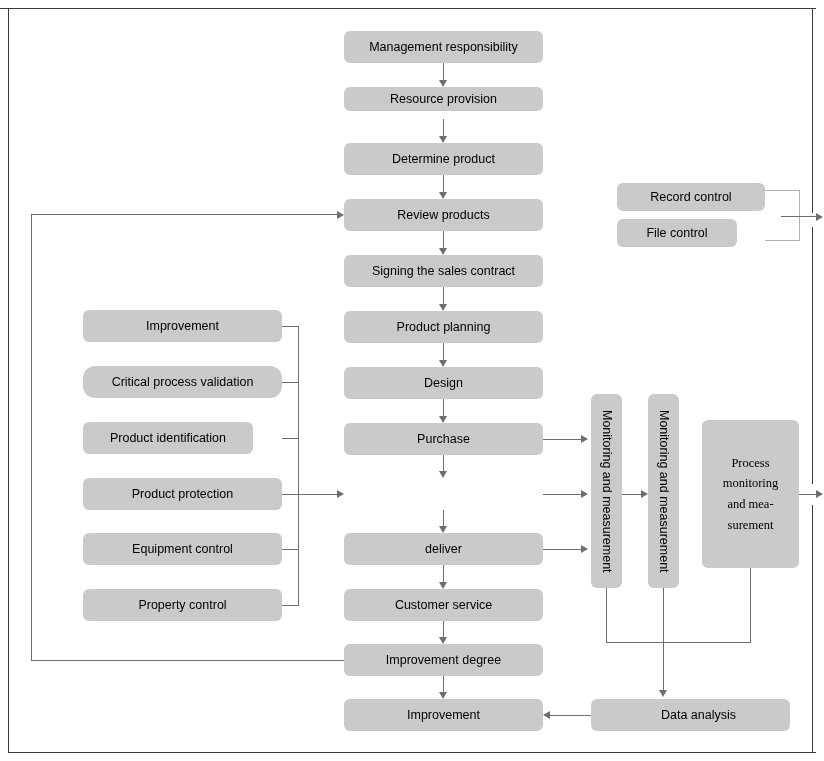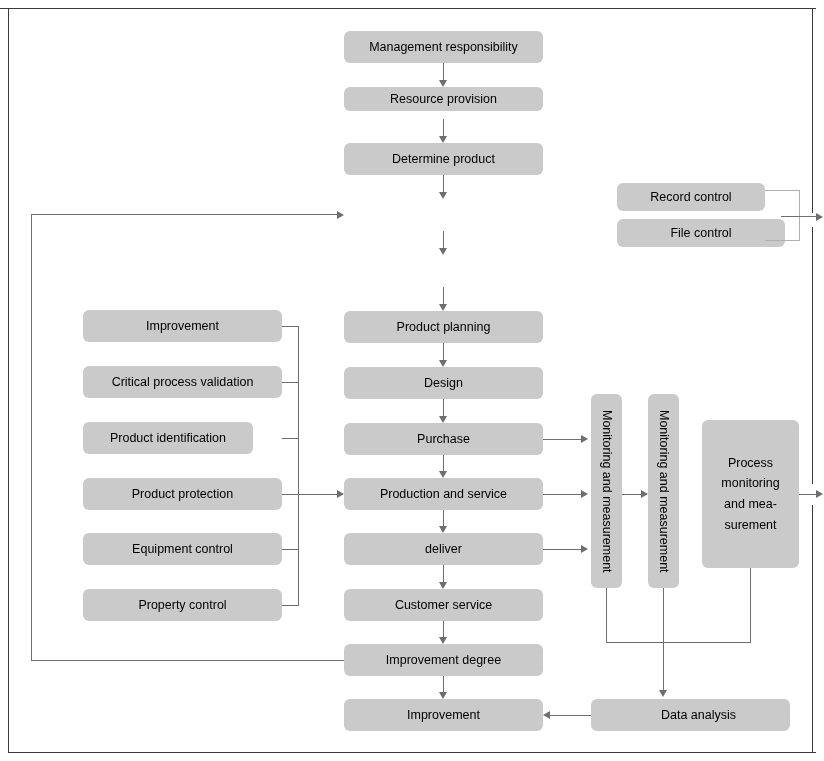--- a/index.html
+++ b/index.html
@@ -33,21 +33,21 @@
     text-align:center;
     box-sizing:border-box;
     padding:2px 6px;
     white-space:pre-line;
   }
   .box.vert{
     writing-mode:vertical-rl;
     text-orientation:mixed;
     padding:6px 2px;
   }
-  .box.multi{line-height:1.65;}
+  .box.multi{line-height:1.65;font-family:Liberation Serif, serif;}
 
   
   .ln{position:absolute;background:#6e6e6e;}
   .ln.h{height:1px;}
   .ln.v{width:1px;}
   .ln.light{background:#b0b0b0;}
 
   
   .ah{position:absolute;width:0;height:0;}
   .ah.down{border-left:4px solid transparent;border-right:4px solid transparent;border-top:7px solid #6e6e6e;}
@@ -62,24 +62,25 @@
   <div class="frame top"></div>
   <div class="frame left"></div>
   <div class="frame bottom"></div>
   <div class="frame right-a"></div>
   <div class="frame right-b"></div>
   <div class="frame right-c"></div>
 
   <div class="box" style="left:344px;top:31px;width:199px;height:32px;">Management responsibility</div>
   <div class="box" style="left:344px;top:87px;width:199px;height:24px;">Resource provision</div>
   <div class="box" style="left:344px;top:143px;width:199px;height:32px;">Determine product</div>
+  <div class="box" style="left:344px;top:199px;width:199px;height:32px;">Review products</div>
+  <div class="box" style="left:344px;top:255px;width:199px;height:32px;">Signing the sales contract</div>
   <div class="box" style="left:344px;top:311px;width:199px;height:32px;">Product planning</div>
   <div class="box" style="left:344px;top:367px;width:199px;height:32px;">Design</div>
   <div class="box" style="left:344px;top:423px;width:199px;height:32px;">Purchase</div>
-  <div class="box" style="left:344px;top:478px;width:199px;height:32px;">Production and service</div>
   <div class="box" style="left:344px;top:533px;width:199px;height:32px;">deliver</div>
   <div class="box" style="left:344px;top:589px;width:199px;height:32px;">Customer service</div>
   <div class="box" style="left:344px;top:644px;width:199px;height:32px;">Improvement degree</div>
   <div class="box" style="left:344px;top:699px;width:199px;height:32px;">Improvement</div>
 
   <div class="ln v" style="left:443px;top:63px;height:17px;"></div>
   <div class="ah down" style="left:439px;top:80px;"></div>
 
   <div class="ln v" style="left:443px;top:119px;height:17px;"></div>
   <div class="ah down" style="left:439px;top:136px;"></div>
@@ -113,38 +114,38 @@
 
   <div class="ln v" style="left:443px;top:676px;height:16px;"></div>
   <div class="ah down" style="left:439px;top:692px;"></div>
 
   <div class="ln h" style="left:31px;top:660px;width:313px;"></div>
   <div class="ln v" style="left:31px;top:214px;height:446px;"></div>
   <div class="ln h" style="left:31px;top:214px;width:306px;"></div>
   <div class="ah right" style="left:337px;top:211px;"></div>
 
   <div class="box" style="left:83px;top:310px;width:199px;height:32px;">Improvement</div>
-  <div class="box" style="left:83px;top:366px;width:199px;height:32px;">Critical process validation</div>
+  <div class="box" style="left:83px;top:366px;width:199px;height:32px;border-radius:12px;">Critical process validation</div>
   <div class="box" style="left:83px;top:422px;width:170px;height:32px;">Product identification</div>
   <div class="box" style="left:83px;top:533px;width:199px;height:32px;">Equipment control</div>
   <div class="box" style="left:83px;top:478px;width:199px;height:32px;">Product protection</div>
   <div class="box" style="left:83px;top:589px;width:199px;height:32px;">Property control</div>
 
   <div class="ln h" style="left:282px;top:326px;width:17px;"></div>
   <div class="ln h" style="left:282px;top:382px;width:17px;"></div>
   <div class="ln h" style="left:282px;top:438px;width:17px;"></div>
   <div class="ln h" style="left:282px;top:605px;width:17px;"></div>
   <div class="ln h" style="left:282px;top:549px;width:17px;"></div>
   <div class="ln v" style="left:298px;top:326px;height:279px;"></div>
 
   <div class="ln h" style="left:282px;top:494px;width:55px;"></div>
   <div class="ah right" style="left:337px;top:490px;"></div>
 
   <div class="box" style="left:617px;top:183px;width:148px;height:28px;">Record control</div>
-  <div class="box" style="left:617px;top:219px;width:168px;height:28px;">File control</div>
+  <div class="box" style="left:617px;top:219px;width:120px;height:28px;">File control</div>
 
   <div class="ln h light" style="left:765px;top:190px;width:35px;"></div>
   <div class="ln h light" style="left:765px;top:240px;width:35px;"></div>
   <div class="ln v light" style="left:799px;top:190px;height:51px;"></div>
   <div class="ln h" style="left:781px;top:216px;width:36px;"></div>
   <div class="ah right" style="left:816px;top:213px;"></div>
 
   <div class="box vert" style="left:591px;top:394px;width:31px;height:194px;">Monitoring and measurement</div>
   <div class="box vert" style="left:648px;top:394px;width:31px;height:194px;">Monitoring and measurement</div>
 

